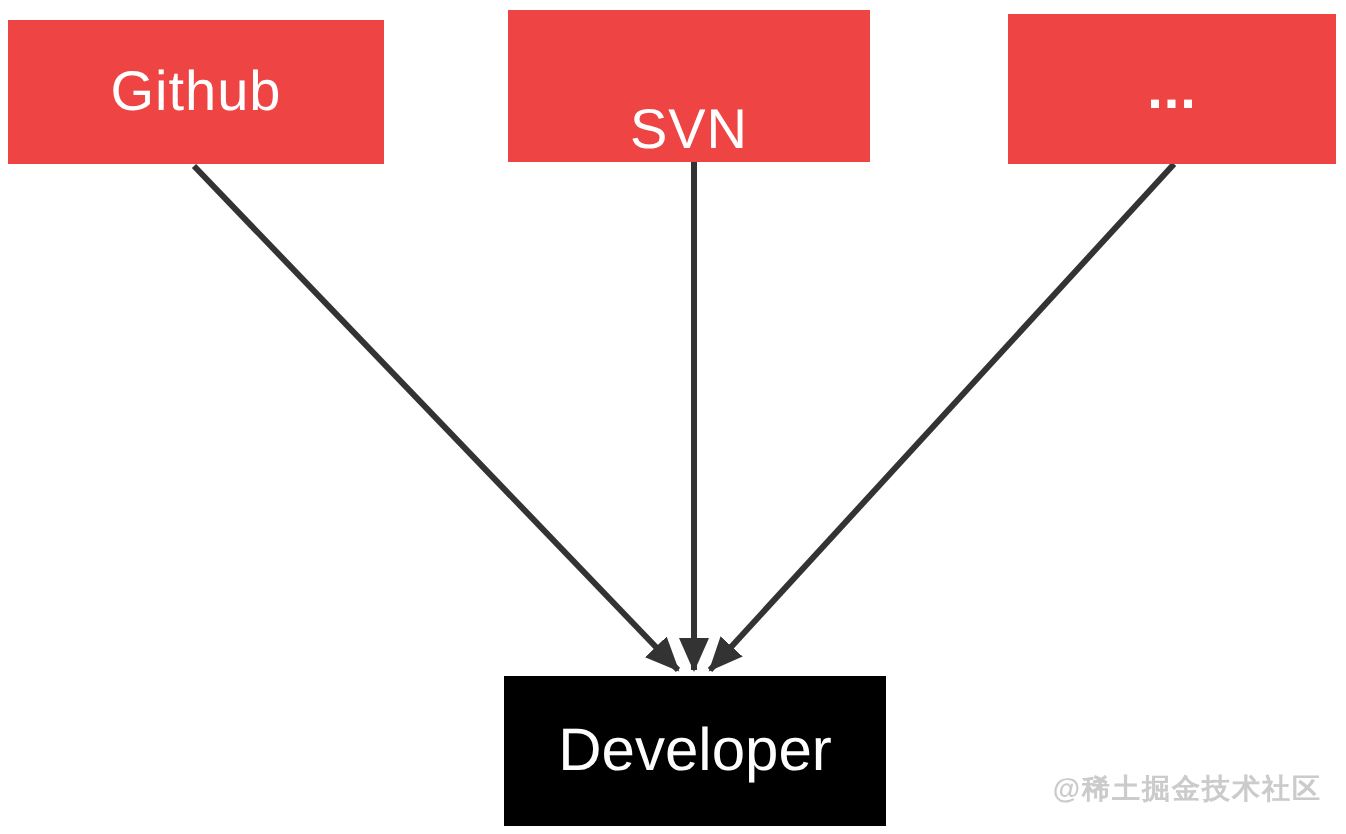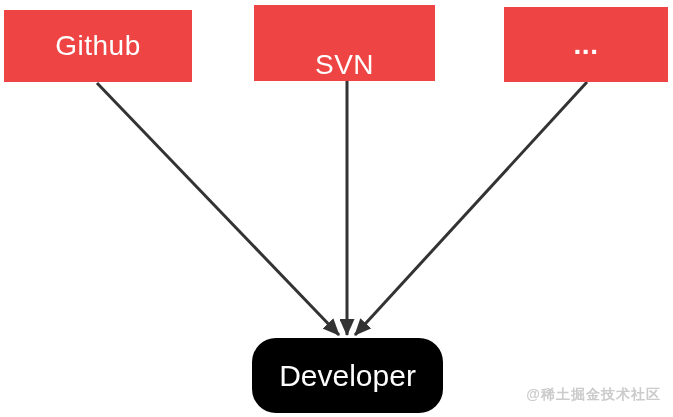--- a/index.html
+++ b/index.html
@@ -34,21 +34,20 @@
   .node.source {
     background: #ef4444;
     color: #ffffff;
     font-size: 28px;
     letter-spacing: 0.5px;
   }
   .node.target {
     background: #000000;
     color: #fdfdfd;
     font-size: 30px;
-    border-radius: 24px;
   }
   .node-github    { left: 4px;   top: 10px;  width: 188px; height: 72px; }
   .node-svn       { left: 254px; top: 5px;   width: 181px; height: 76px; align-items: flex-end; }
   .node-others    { left: 504px; top: 7px;   width: 164px; height: 75px;
                     font-weight: bold; letter-spacing: 3px; }
   .node-developer { left: 252px; top: 338px; width: 191px; height: 75px; }
   .watermark {
     position: absolute;
     right: 12px;
     bottom: 13px;

